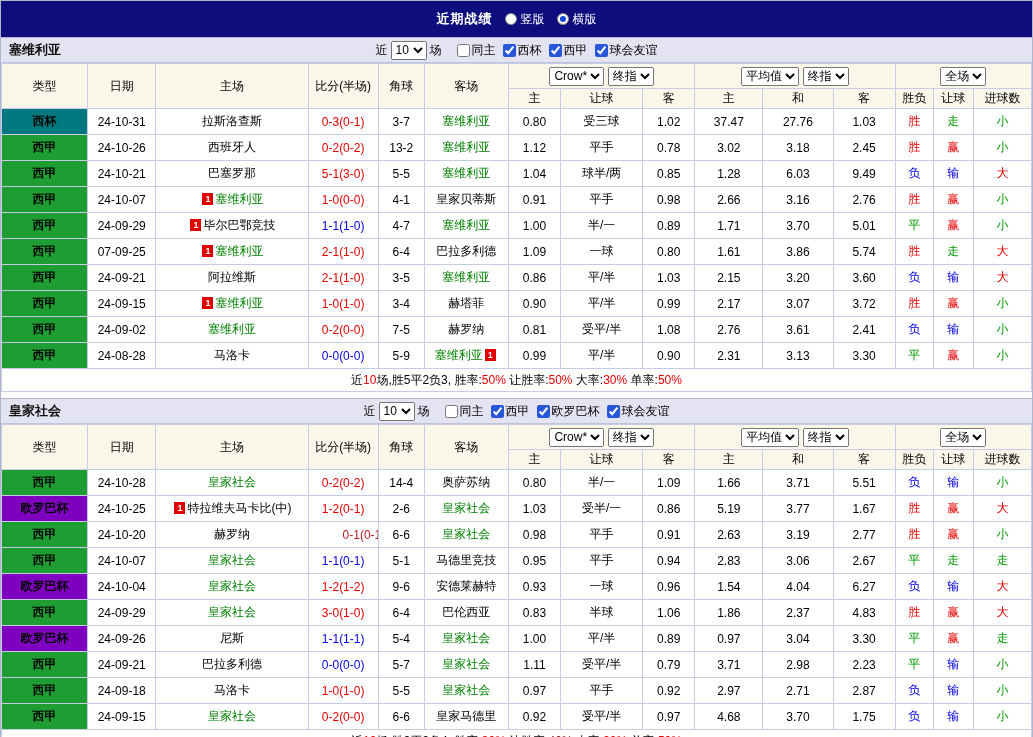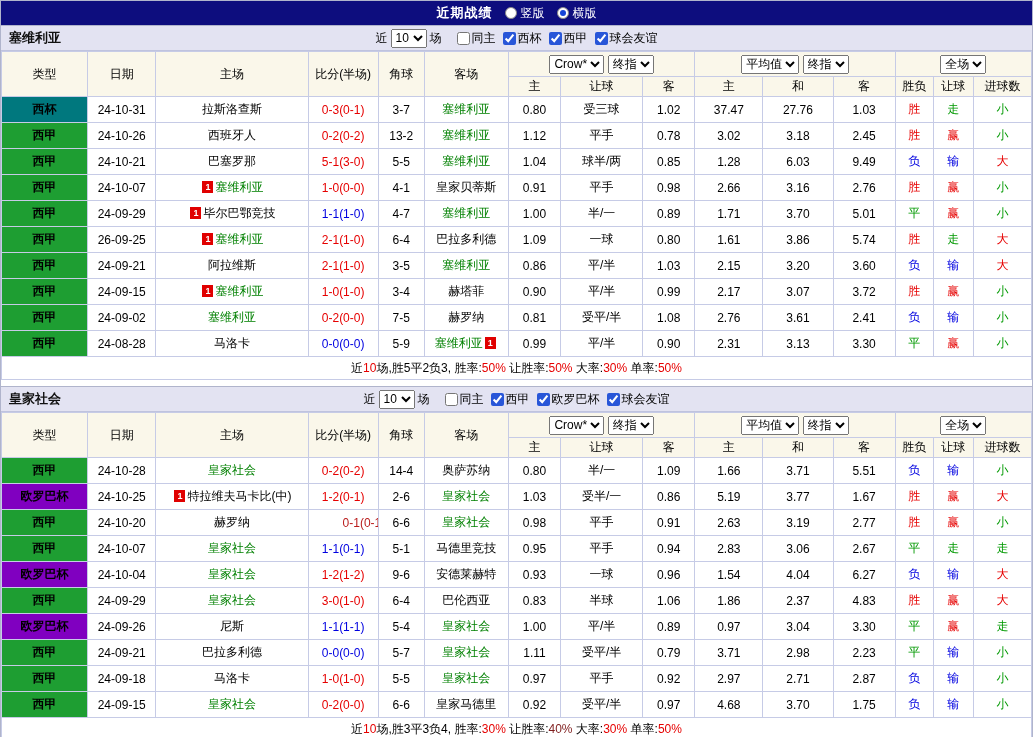--- a/index.html
+++ b/index.html
@@ -1,19 +1,19 @@
 <!DOCTYPE html>
 <html style="--self-color: #008000;"><head>
 <meta charset="utf-8">
 <style>
   *{box-sizing:border-box;}
   html,body{margin:0;padding:0;}
   body{width:1033px;background:#fff;font-family:"Liberation Sans","DejaVu Sans",sans-serif;}
   .page{width:1033px;border:1px solid #b0b4cc;background:#fff;}
-  .topbar{height:24px;background:#0d0d7e;display:flex;align-items:center;justify-content:center;gap:12px;}
+  .topbar{height:36px;background:#0d0d7e;display:flex;align-items:center;justify-content:center;gap:12px;}
   .topbar-title{color:#fff;font-weight:bold;font-size:13px;letter-spacing:1px;}
   .radio-opt{display:inline-flex;align-items:center;gap:4px;color:#fff;font-size:12px;cursor:pointer;}
   .radio-dot{width:12px;height:12px;border-radius:50%;background:#fff;border:1px solid #888;position:relative;display:inline-block;}
   .radio-dot.checked::after{content:"";position:absolute;left:2px;top:2px;width:6px;height:6px;border-radius:50%;background:#1544d8;}
   .section{border-top:1px solid #b0b4cc;}
   .section-bar{position:relative;height:25px;background:#e3e3f2;display:flex;align-items:center;justify-content:center;font-size:12px;border-bottom:1px solid #bfc3de;color:#000;}
   .team-title{position:absolute;left:8px;font-weight:bold;font-size:13px;color:#111;}
   .filter-group{display:flex;align-items:center;gap:3px;}
   .filter-group select{font-size:12px;height:19px;vertical-align:middle;}
   .chk-label{display:inline-flex;align-items:center;cursor:pointer;}
@@ -208,21 +208,21 @@
             <td class="odds-cell">0.89</td>
             <td class="odds-cell">1.71</td>
             <td class="odds-cell">3.70</td>
             <td class="odds-cell">5.01</td>
             <td class="res-cell" style="color: rgb(0, 153, 0);">平</td>
             <td class="res-cell" style="color: rgb(230, 0, 0);">赢</td>
             <td class="res-cell" style="color: rgb(0, 153, 0);">小</td>
           </tr>
           <tr>
             <td class="type-cell" style="background: rgb(30, 158, 50);">西甲</td>
-            <td class="date-cell">26-09-25</td>
+            <td class="date-cell">07-09-25</td>
             <td class="team-cell"><span class="card-badge">1</span><span class="team-name self">塞维利亚</span></td>
             <td class="score-cell" style="color: rgb(230, 0, 0);">2-1(1-0)</td>
             <td class="corner-cell">6-4</td>
             <td class="team-cell"><span class="team-name">巴拉多利德</span></td>
             <td class="odds-cell">1.09</td>
             <td class="odds-cell">一球</td>
             <td class="odds-cell">0.80</td>
             <td class="odds-cell">1.61</td>
             <td class="odds-cell">3.86</td>
             <td class="odds-cell">5.74</td>

